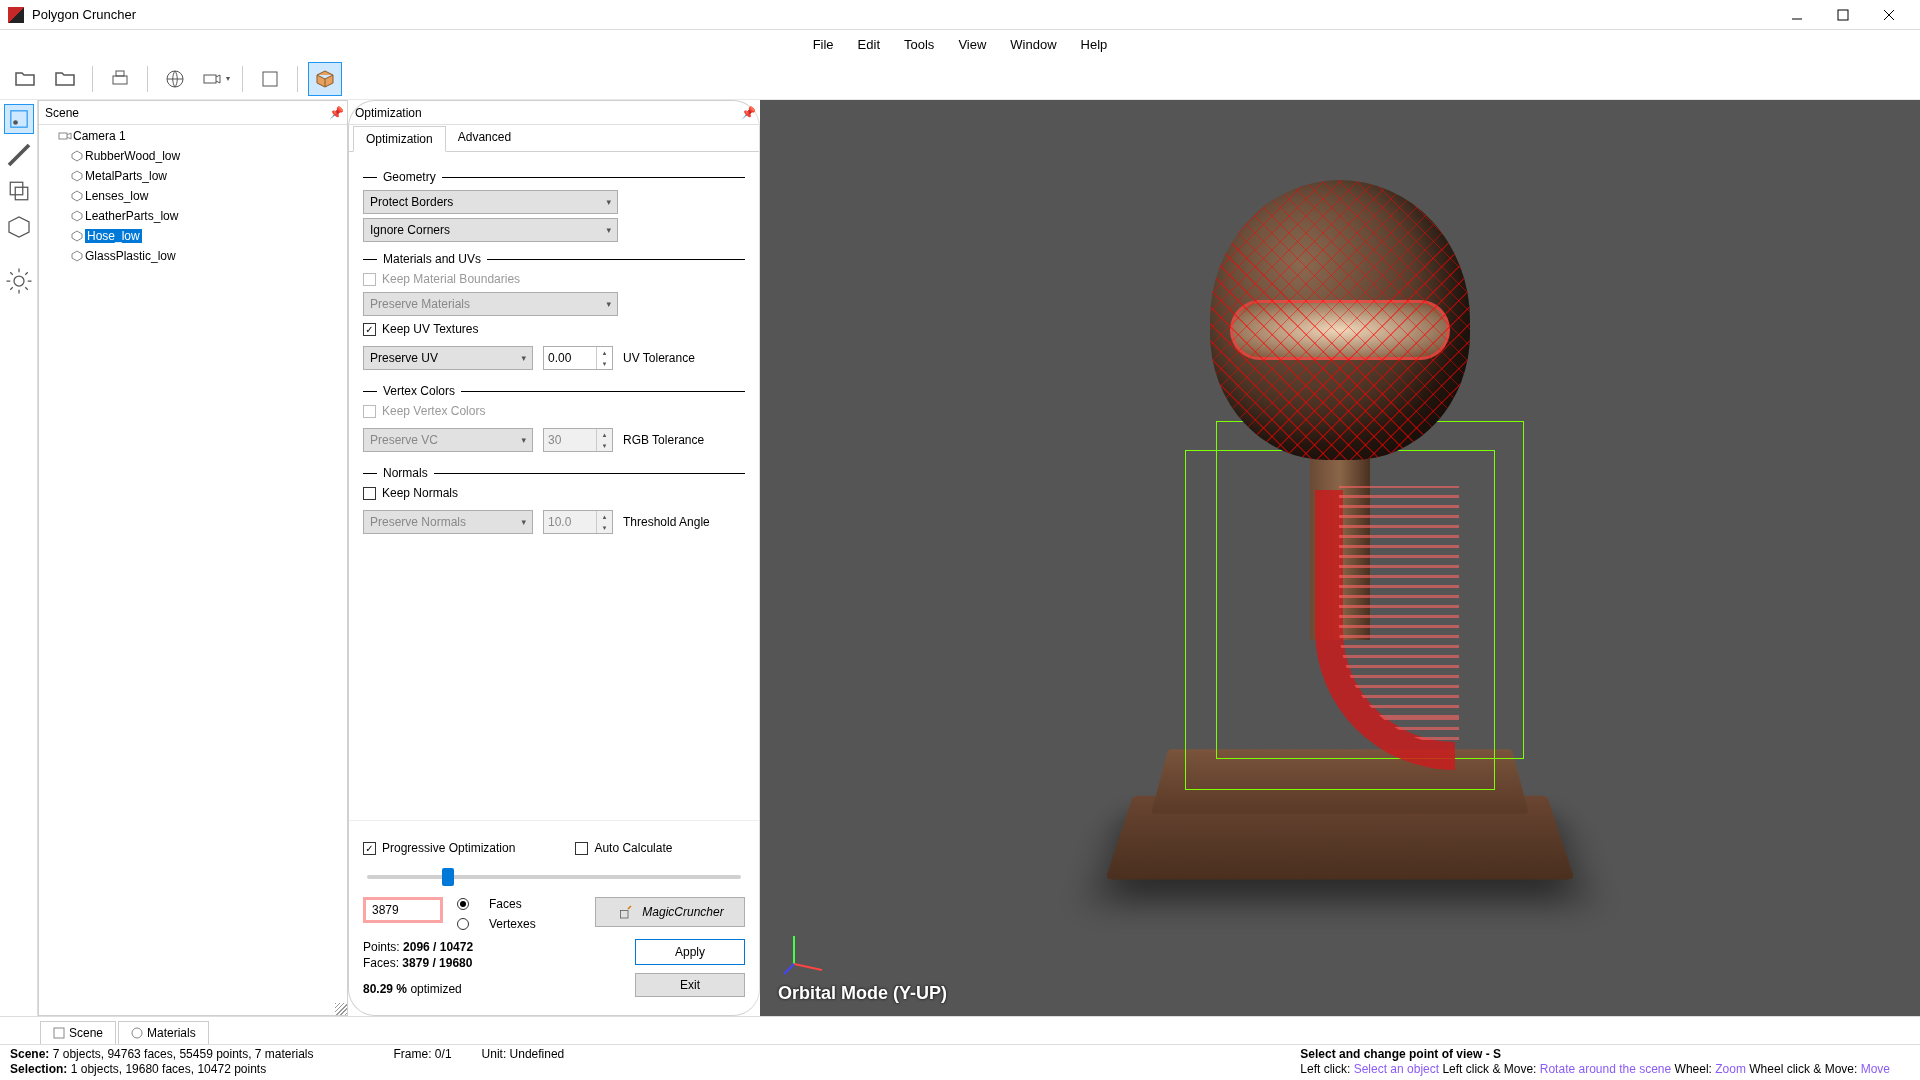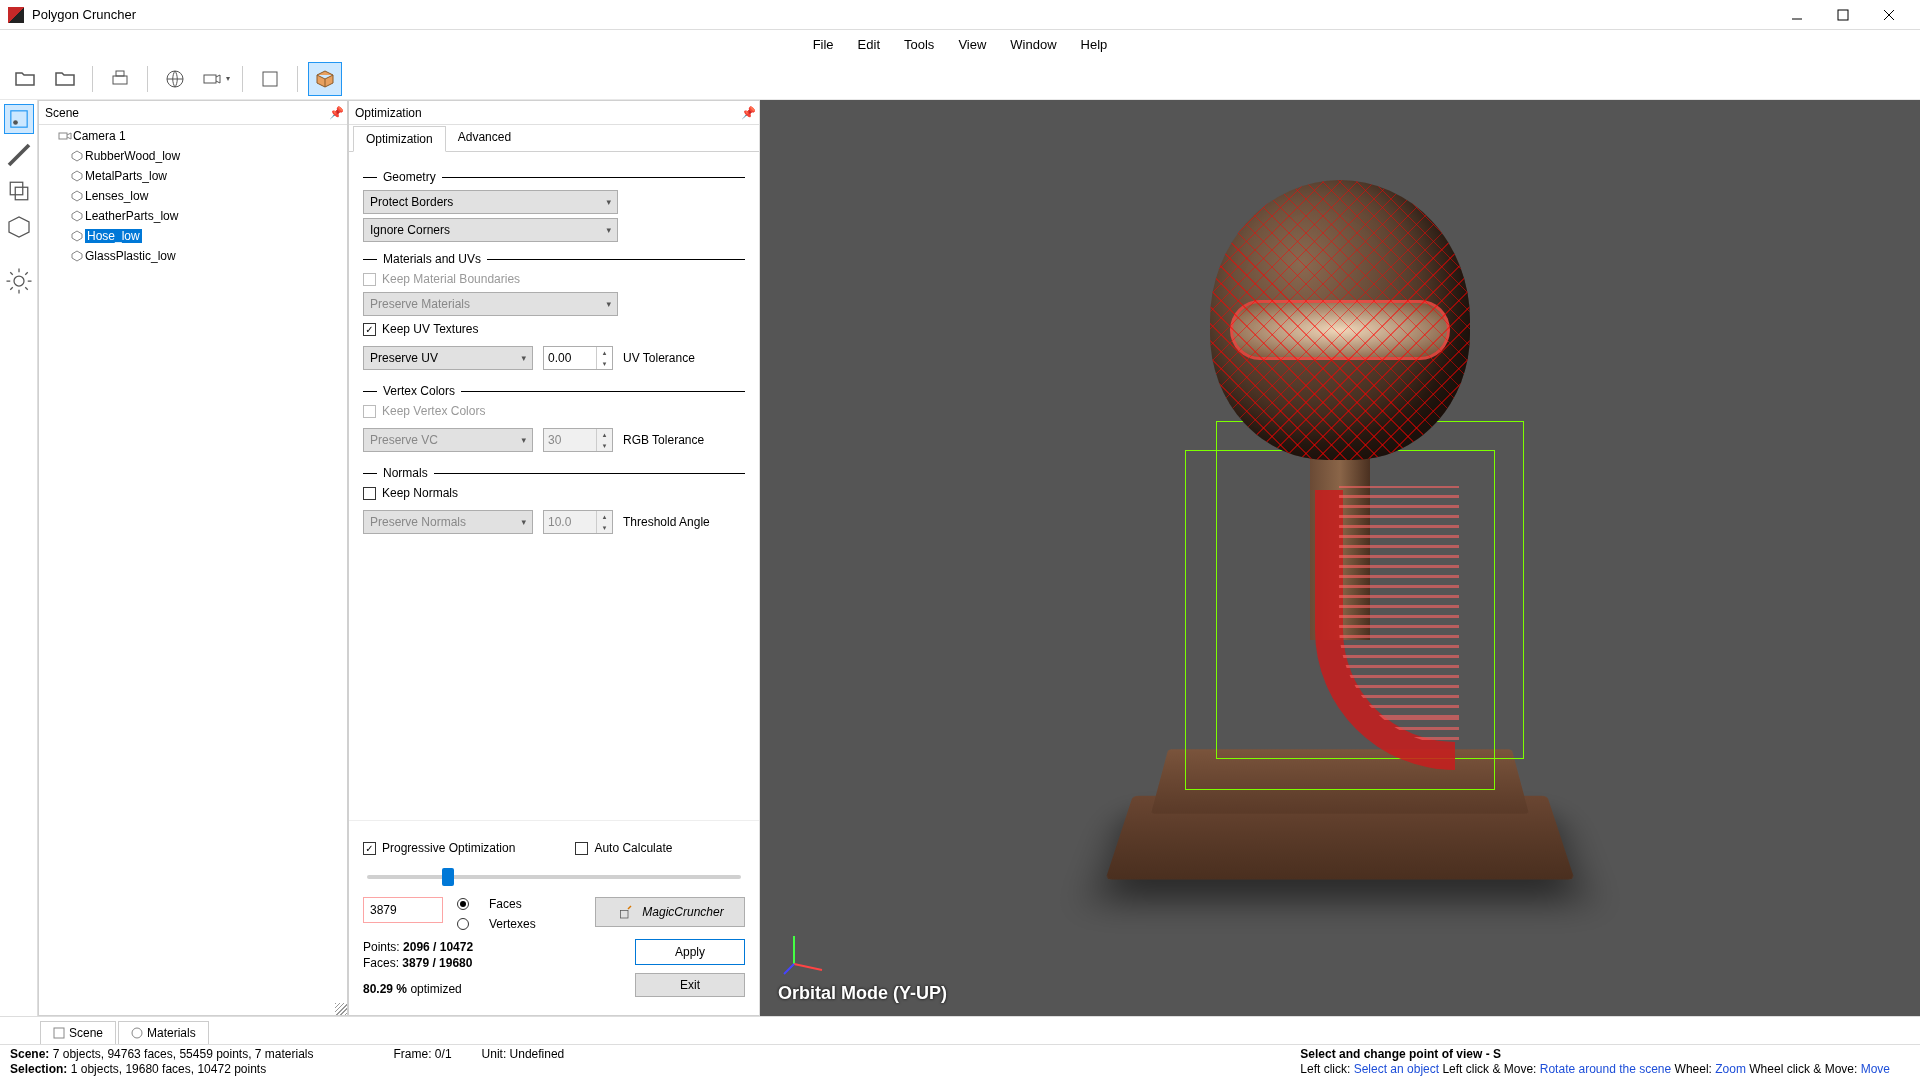--- a/index.html
+++ b/index.html
@@ -33,21 +33,21 @@
 .scene-panel { width:310px; }
 .tree { padding:4px 0; }
 .tree-row { display:flex; align-items:flex-start; height:20px; padding-left:18px; gap:1px; }
 .tree-row .tw { width:12px; color:#888; font-size:10px; }
 .tree-row .ic { width:14px; height:14px; }
 .tree-row.sel .label { background:#0078d7; color:#fff; padding:0 2px; }
 .tree-row:first-child .tw { visibility:hidden; }
 .tree-row:first-child { padding-left:6px; }
 .resize-grip { position:absolute; bottom:0; right:0; width:12px; height:12px; background: repeating-linear-gradient(135deg,#999 0,#999 1px,transparent 1px,transparent 3px);}
 
-.opt-panel { width:412px; border-right:1px solid #ddd; }
+.opt-panel { width:412px; border-right:1px solid #ddd;border-radius:27px; }
 .opt-tabs { display:flex; border-bottom:1px solid #d0d0d0; padding:0 4px; }
 .opt-tabs .tab { padding:5px 12px; font-size:12px; }
 .opt-tabs .tab.active { border:1px solid #d0d0d0; border-bottom:1px solid #fff; position:relative; top:1px; background:#fff; }
 
 .opt-body { padding:8px 14px; flex:1; overflow:auto; }
 .section-rule { display:flex; align-items:center; gap:6px; margin:10px 0 6px; }
 .section-rule .dash { width:14px; height:1px; background:#000; }
 .section-rule .lbl { font-size:12px; }
 .section-rule .line { flex:1; height:1px; background:#000; }
 
@@ -64,21 +64,21 @@
 .row { display:flex; align-items:center; gap:10px; margin:4px 0; }
 .spin { width:70px; height:24px; border:1px solid #adadad; display:flex; align-items:center; padding:0 4px; background:#fff; position:relative; }
 .spin .sp-bt { position:absolute; right:0; top:0; bottom:0; width:16px; border-left:1px solid #ccc; display:flex; flex-direction:column; }
 .spin .sp-bt div { flex:1; display:flex; align-items:center; justify-content:center; font-size:7px; color:#555; }
 .spin.disabled { background:#f0f0f0; color:#888; }
 
 .bottom-controls { padding:10px 14px 14px; border-top:1px solid #eee; }
 .slider-track { height:4px; background:#d0d0d0; border-radius:2px; position:relative; margin:14px 4px 18px; }
 .slider-thumb { position:absolute; width:12px; height:18px; background:#0078d7; top:-7px; border-radius:2px; }
 
-.numbox { width:80px; height:26px; border:1px solid #fca5a5; padding:0 6px; display:flex; align-items:center; }
+.numbox { width:80px; height:26px; border:3px solid #fca5a5; padding:0 6px; display:flex; align-items:center; }
 
 .btn-std { height:24px; border:1px solid #adadad; background:#e1e1e1; display:flex; align-items:center; justify-content:center; font-size:12px; padding:0 20px; }
 .btn-apply { height:26px; border:1px solid #0078d7; background:#fff; color:#000; display:flex; align-items:center; justify-content:center; padding:0 36px; }
 .magic-btn { width:150px; height:30px; border:1px solid #adadad; background:#e1e1e1; display:flex; align-items:center; justify-content:center; gap:8px; font-size:12px;font-style:italic; }
 
 .viewport { flex:1; background:#555; position:relative; overflow:hidden; }
 .viewport-label { position:absolute; left:18px; bottom:12px; color:#fff; font-size:18px; font-weight:bold; text-shadow:0 0 3px #000; }
 .axis-gizmo { position:absolute; left:22px; bottom:40px; width:50px; height:50px; }
 
 .helmet-stage { position:absolute; left:50%; top:48%; transform:translate(-50%,-50%); width:500px; height:800px; }
@@ -94,21 +94,21 @@
 .hose::after { content:''; position:absolute; inset:-4px; border-left:28px solid transparent; border-bottom:28px solid transparent; border-radius:0 0 0 140px; background:repeating-linear-gradient(0deg, rgba(255,100,100,0.6) 0, rgba(255,100,100,0.6) 3px, transparent 3px, transparent 10px);}
 
 .bottom-tabs { height:28px; display:flex; align-items:flex-end; padding-left:40px; gap:2px; border-top:1px solid #ddd; background:#fff; }
 .btab { padding:4px 12px; border:1px solid #ccc; border-bottom:none; font-size:12px; display:flex; align-items:center; gap:4px; background:#fff; }
 .btab svg { width:12px; height:12px; }
 
 .statusbar { height:44px; display:flex; align-items:flex-start; padding:2px 10px; border-top:1px solid #ddd; font-size:12px; background:#fff; }
 .statusbar .col { margin-right:30px; line-height:15px; }
 .statusbar .hints { margin-left:auto; padding-right:20px; line-height:15px; }
 .hints b { font-weight:bold; }
-.hints .blue { color:#1d4ed8; }
+.hints .blue { color:#8b5cf6; }
 
 .radio { display:flex; align-items:center; gap:20px; font-size:12px; }
 .radio .r { width:12px; height:12px; border:1px solid #333; border-radius:50%; display:flex; align-items:center; justify-content:center; }
 .radio.checked .r::after { content:''; width:6px; height:6px; background:#000; border-radius:50%; }
 </style>
 </head>
 <body>
 
 <div class="titlebar">
   <div class="icon"></div>

